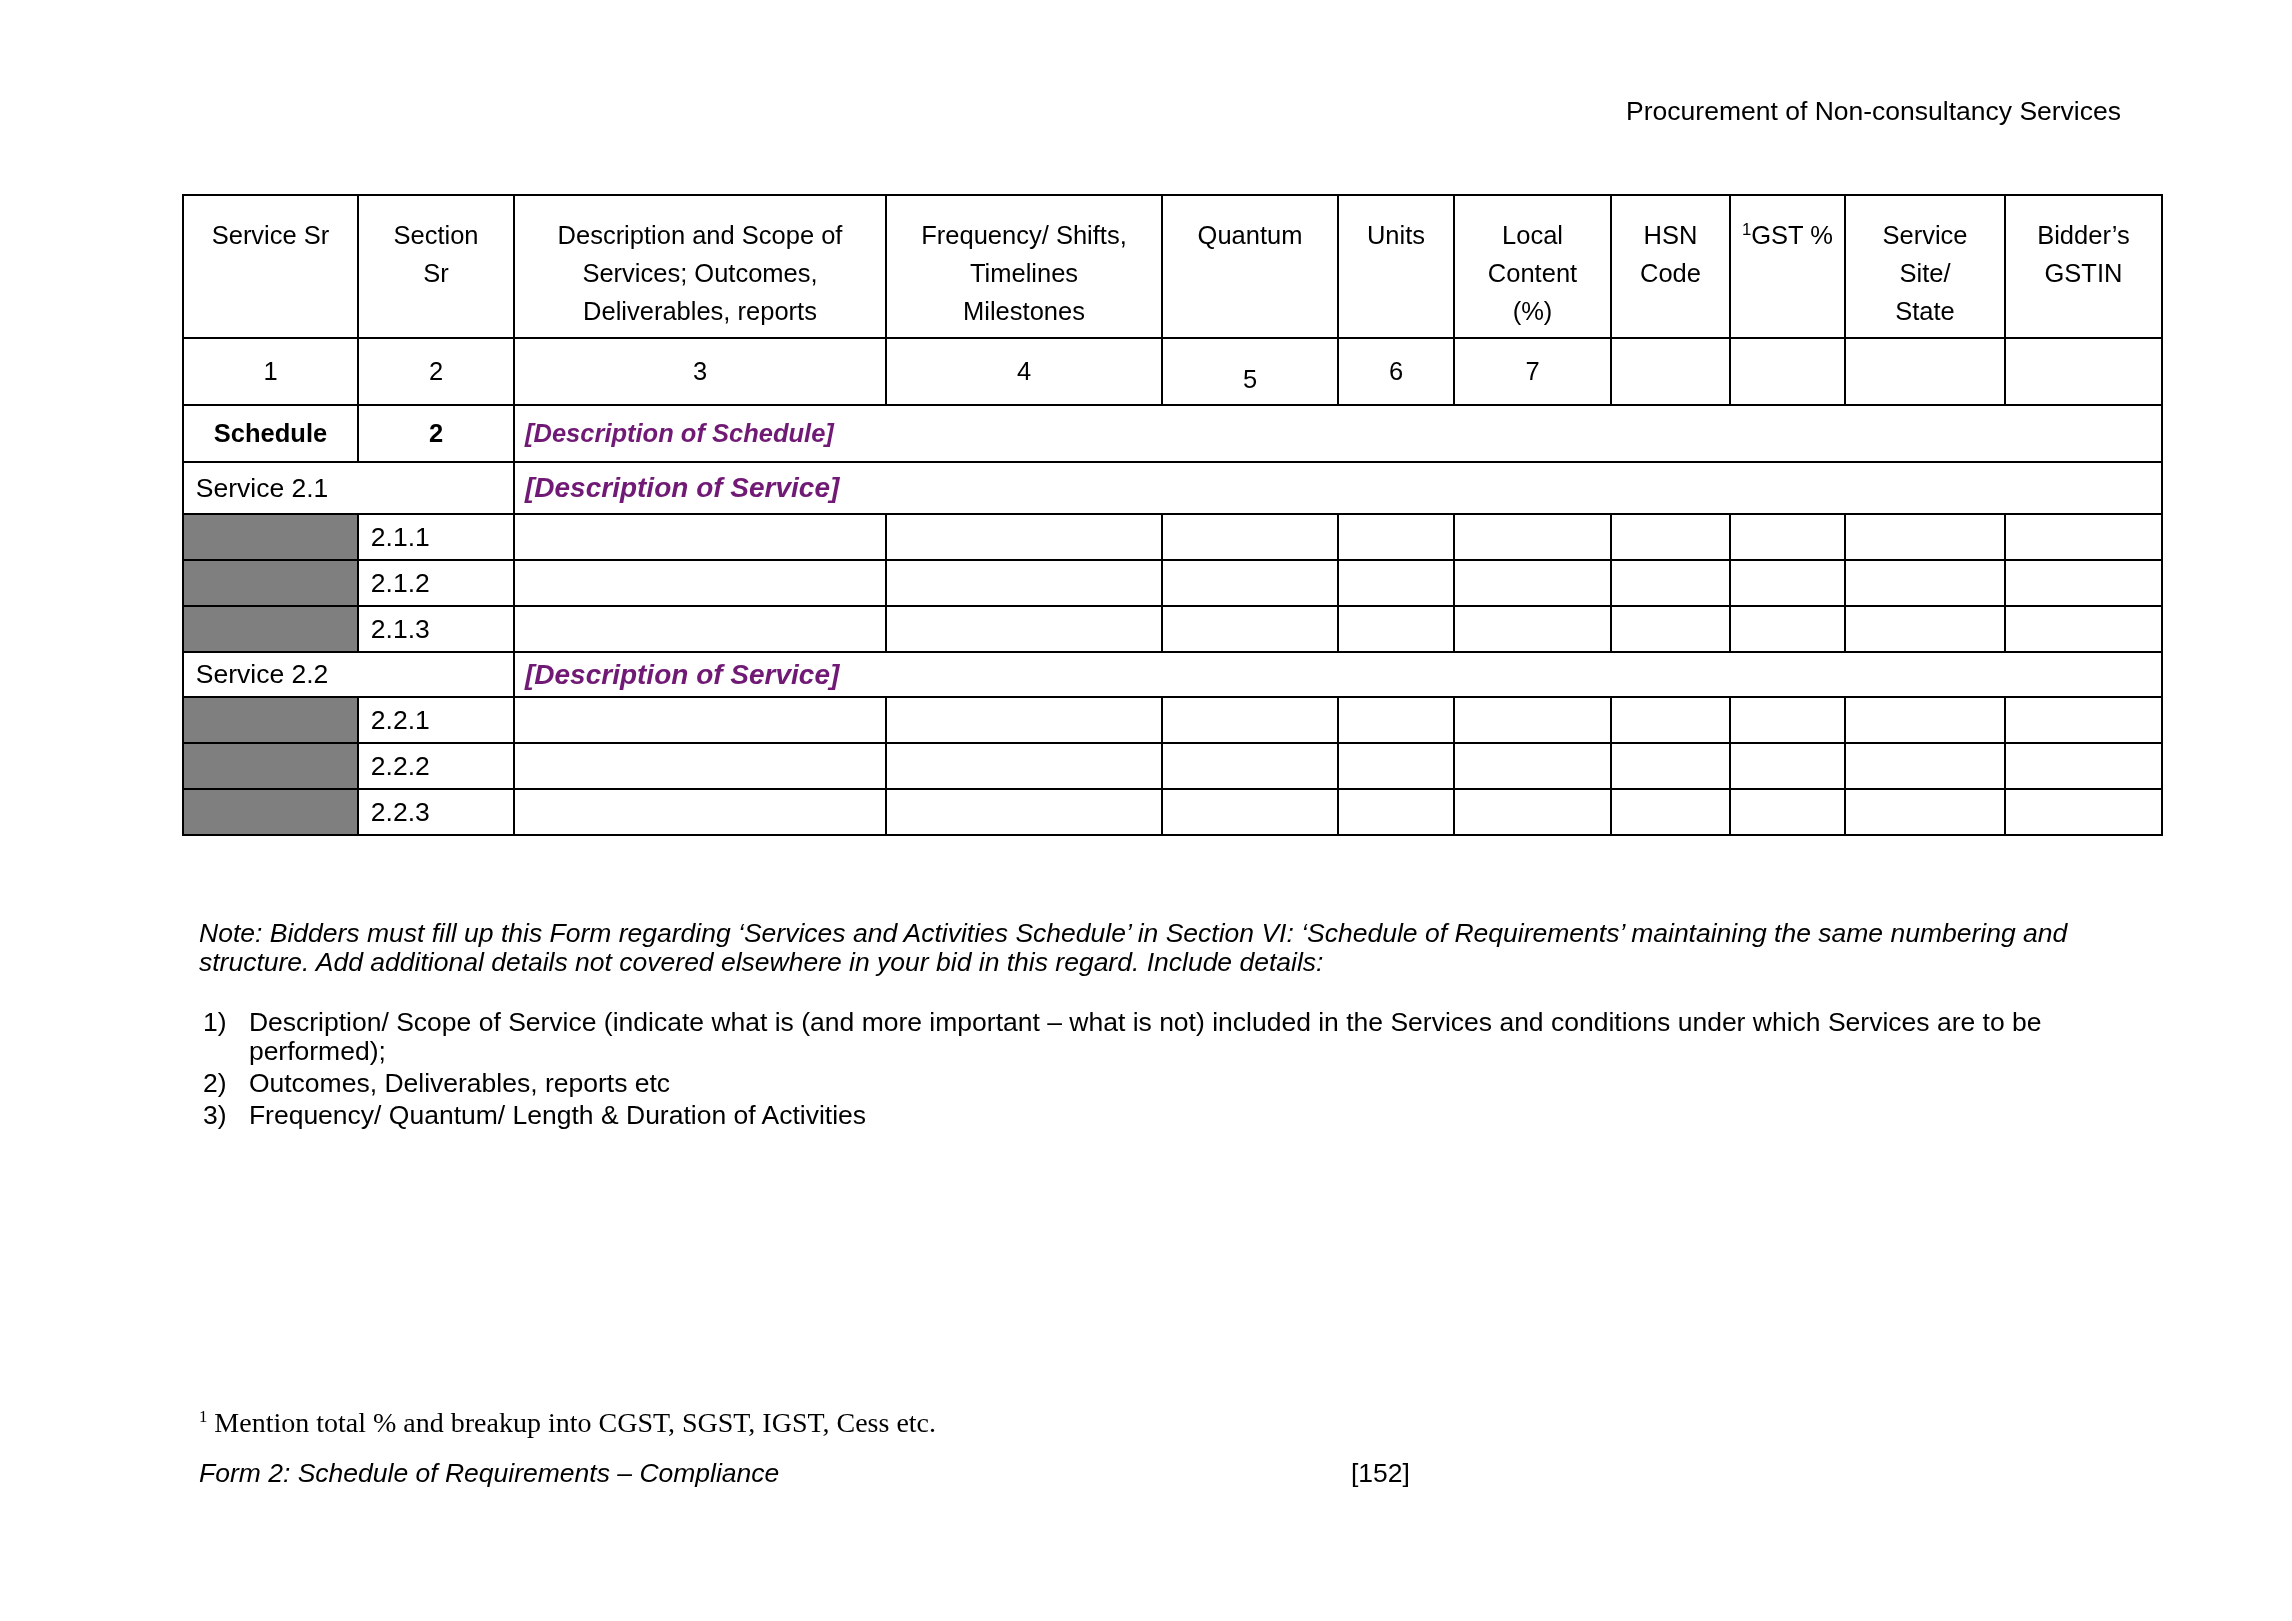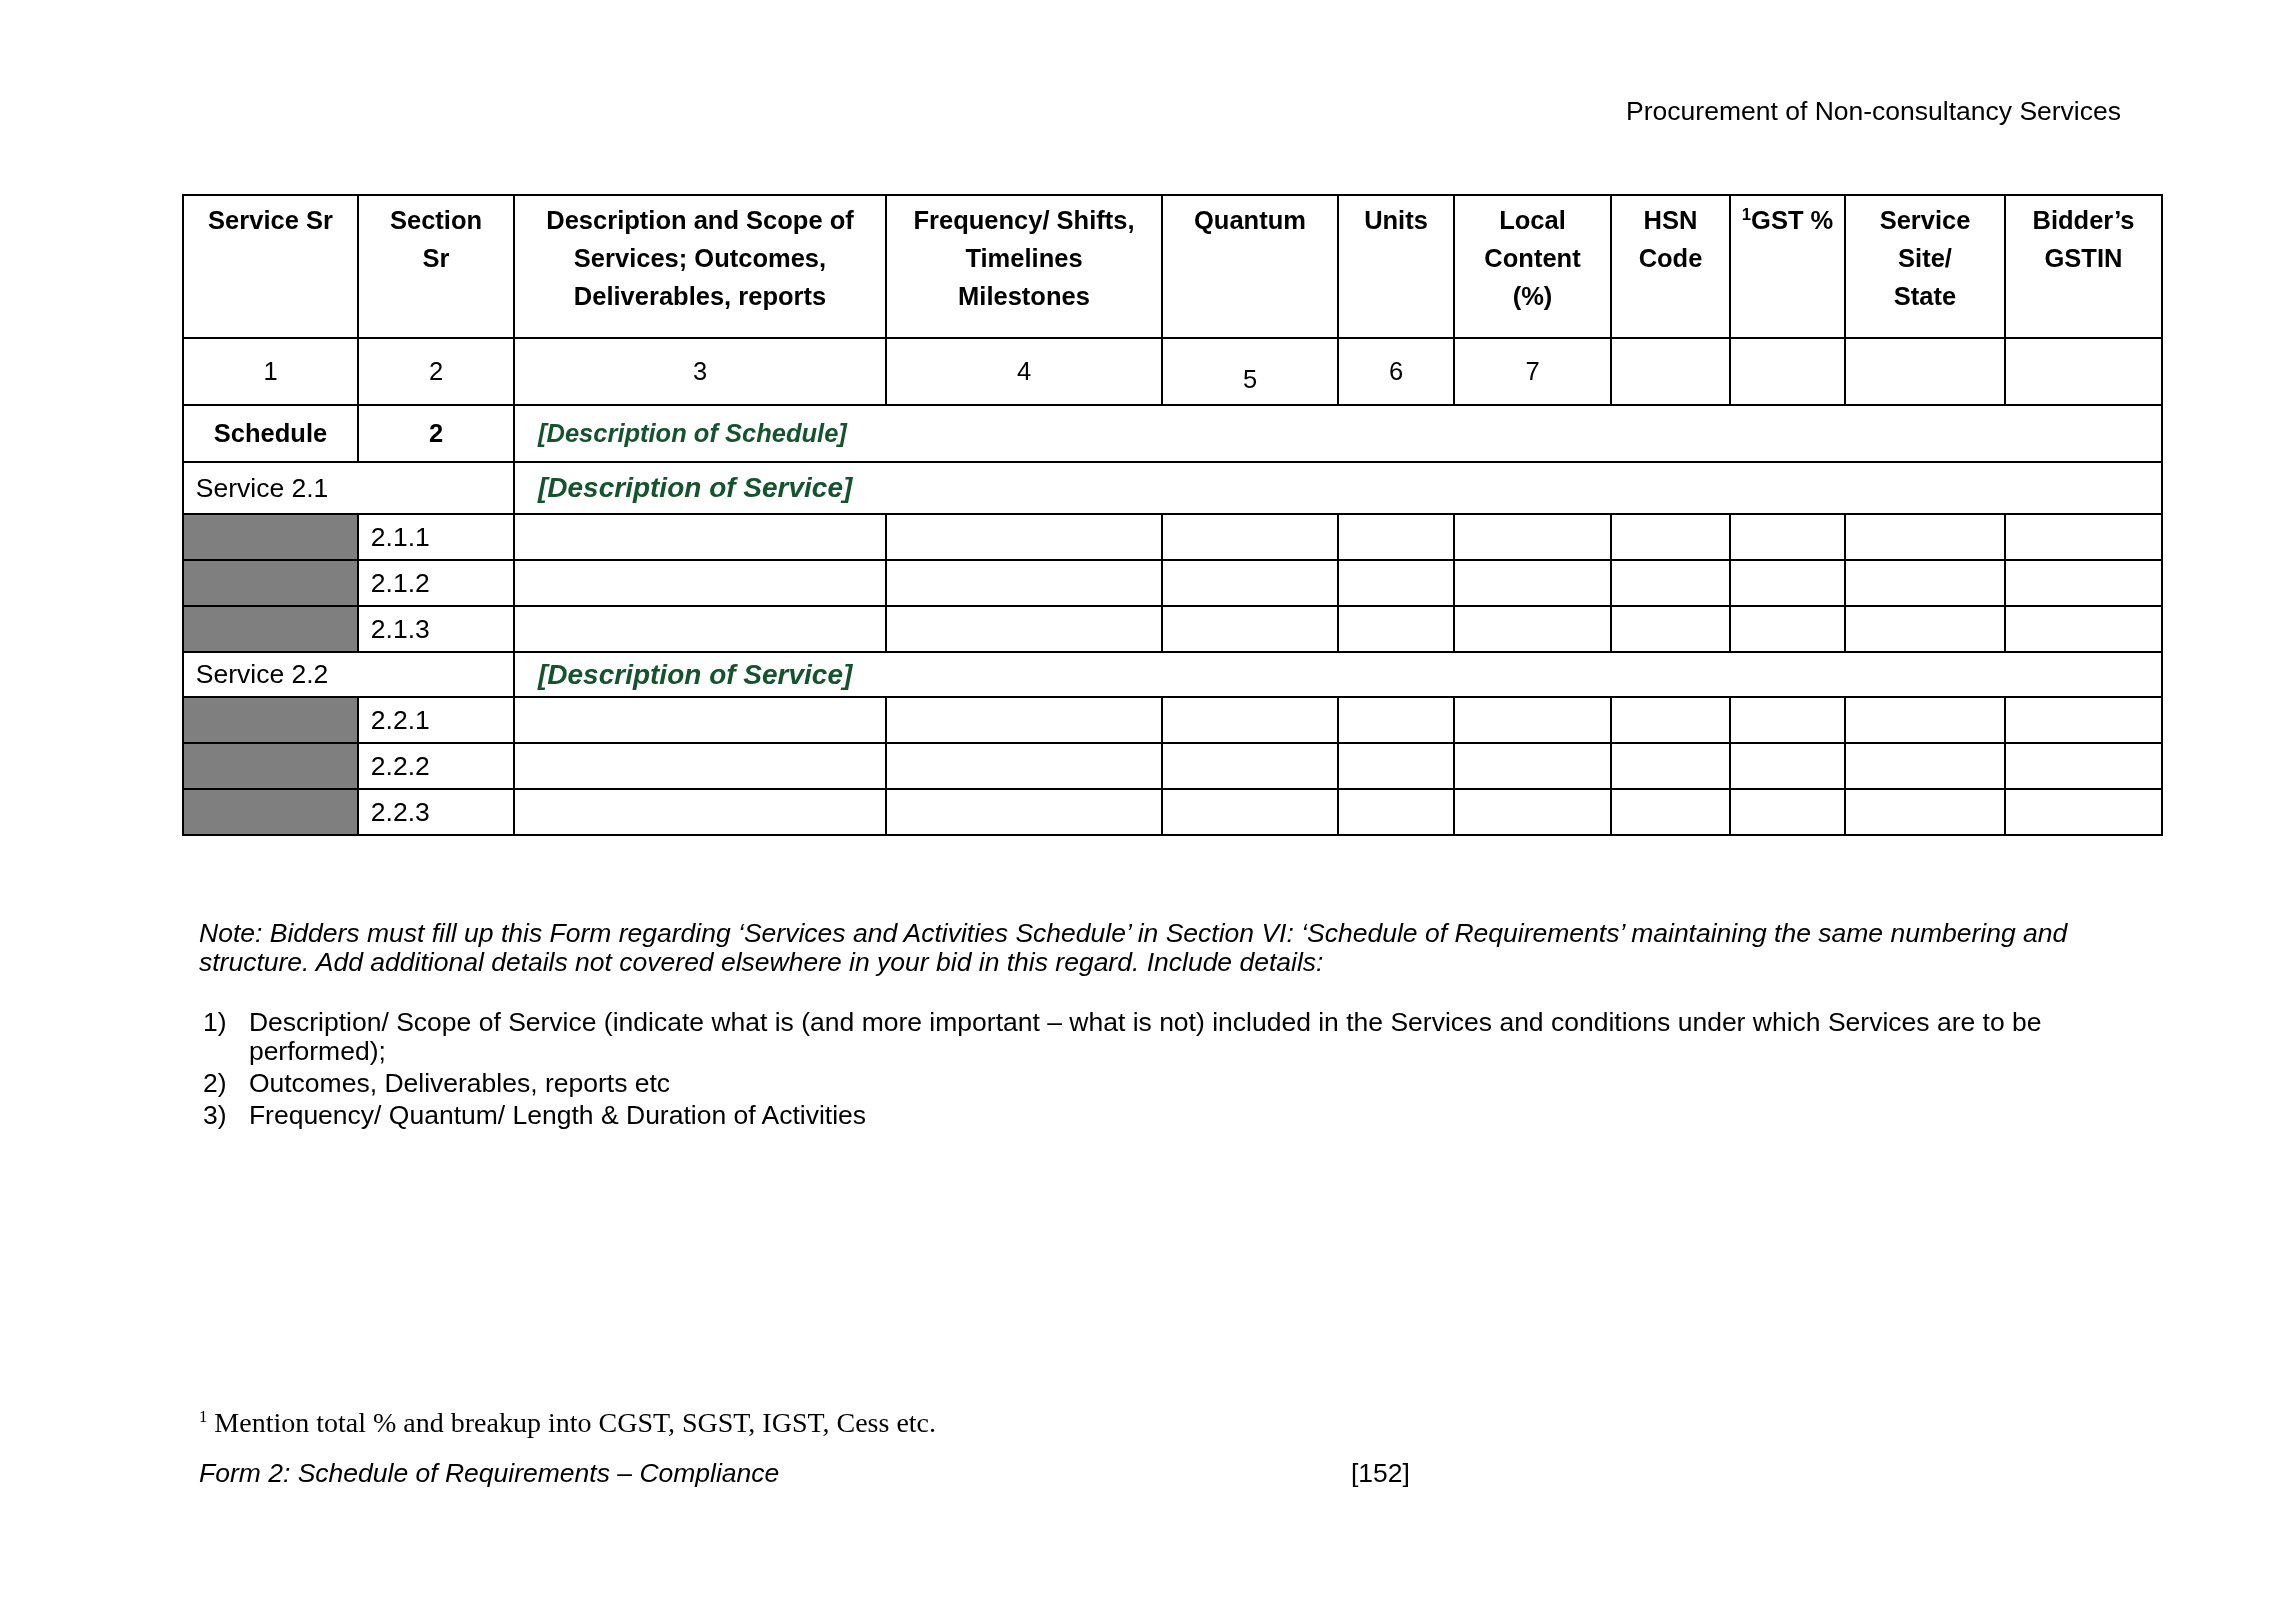--- a/index.html
+++ b/index.html
@@ -19,36 +19,36 @@
     position:absolute; left:182px; top:194px; width:1979px;
     border-collapse:collapse; table-layout:fixed;
   }
   .doc-table th, .doc-table td {
     border:2px solid #000;
     font-size:25.5px;
     padding:2px 7.8px;
     overflow:hidden;
   }
   .doc-table th {
-    font-weight:bold; vertical-align:top; text-align:center;
-    padding-top:5px; line-height:38px; white-space:pre-line;
+    font-weight:normal; vertical-align:top; text-align:center;
+    padding-top:20px; line-height:38px; white-space:pre-line;
   }
   tr.row-header   { height:143px; }
   tr.row-number   { height:67px; }
   tr.row-schedule { height:57px; }
   tr.row-service  { height:52px; }
   tr.row-service2 { height:45px;border-radius:16px; }
   tr.row-activity { height:46px; }
 
   td.center { text-align:center; vertical-align:middle; }
   td.bold   { font-weight:bold; }
   td.left   { text-align:left; vertical-align:middle; padding-left:11.8px; font-size:26.5px; }
   td.placeholder {
-    font-weight:bold; font-style:italic; color:#14532d;
-    text-align:left; vertical-align:middle; padding-left:23px;
+    font-weight:bold; font-style:italic; color:#701a75;
+    text-align:left; vertical-align:middle; padding-left:10px;
     font-size:25.5px;
   }
   td.placeholder.big { font-size:28px; }
   td.gray-cell { background:#7f7f7f; }
   td.low span { display:inline-block; transform:translateY(7.8px); }
 
   sup.fn-mark { font-size:16.7px; vertical-align:super; line-height:0; }
 
   .notes {
     position:absolute; left:199px; top:919px; width:1894px;

